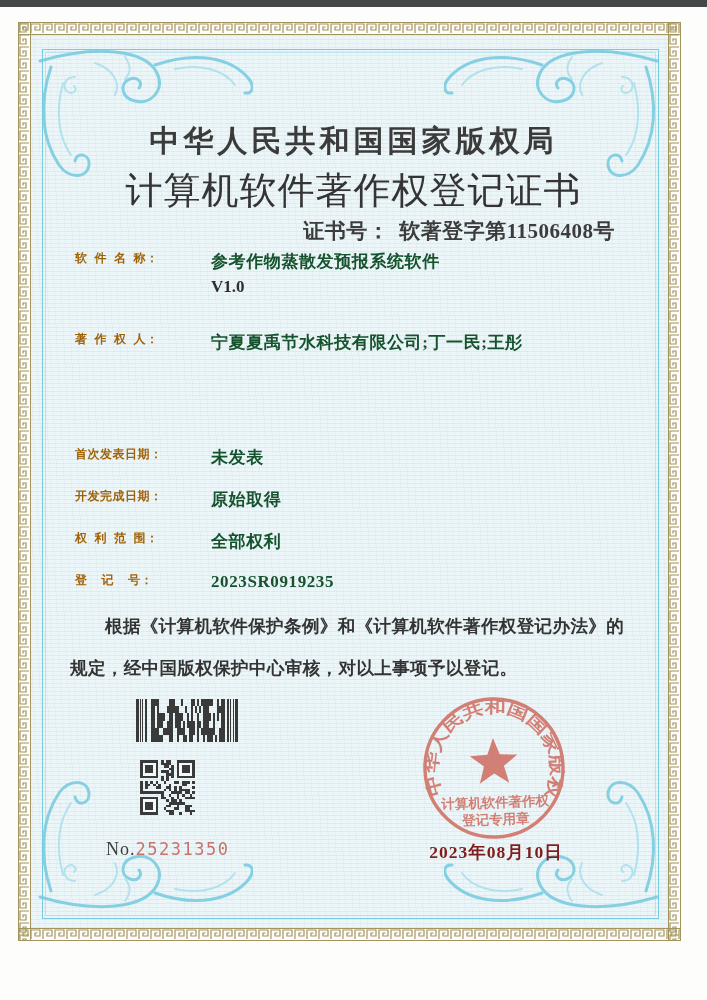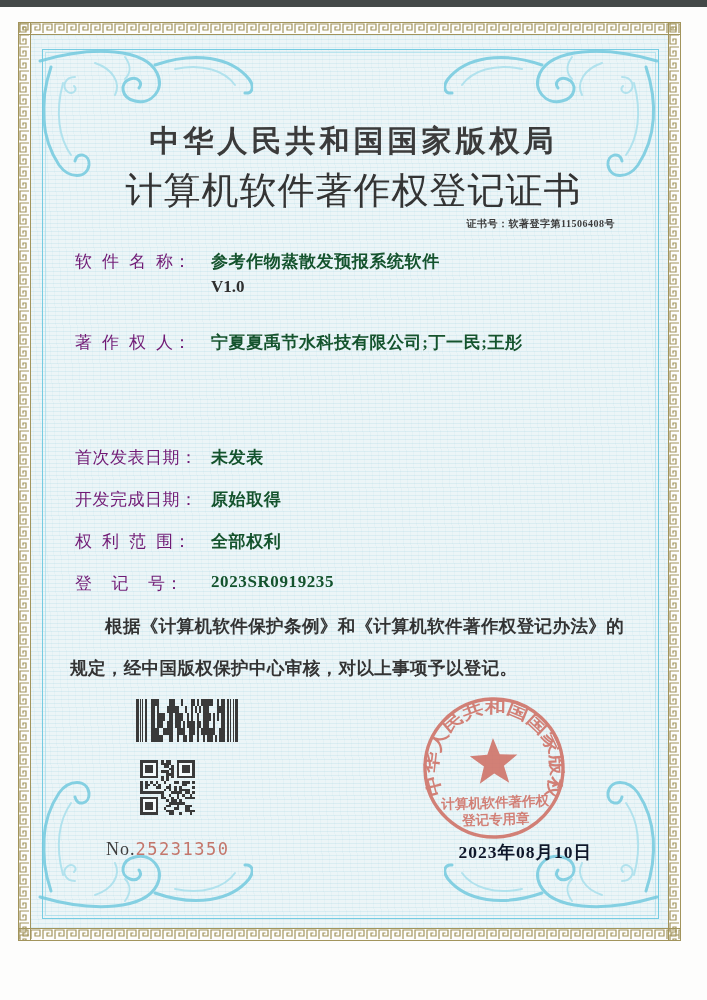--- a/index.html
+++ b/index.html
@@ -48,26 +48,26 @@
   .authority-title{
     position:absolute;left:0;top:121px;width:707px;text-align:center;
     font-size:30px;font-weight:700;letter-spacing:4px;color:#3b3b3b;
   }
   .cert-title{
     position:absolute;left:0;top:166px;width:707px;text-align:center;
     font-size:37px;font-weight:400;letter-spacing:1px;color:#343434;
   }
   .cert-no-line{
     position:absolute;top:217px;right:92px;
-    font-size:10px;font-weight:700;color:#3c3c3c;letter-spacing:.5px;
-    display:flex;
+    font-size:21px;font-weight:700;color:#3c3c3c;letter-spacing:.5px;
+    display:flex;gap:10px;
   }
   .field-row{position:absolute;left:75px;display:flex;}
   .field-label{
-    width:136px;font-size:17px;font-weight:400;color:#701a75;white-space:pre;
+    width:136px;font-size:12px;font-weight:700;color:#a16207;white-space:pre;
     letter-spacing:.5px;flex:none;
   }
   .field-value{
     font-size:17px;font-weight:700;color:#14532d;letter-spacing:.6px;white-space:pre;
   }
   .version-line{position:absolute;left:211px;top:277px;font-size:17px;font-weight:700;color:#2f2f2f;}
 
   .statement{
     position:absolute;left:70px;top:605px;width:575px;
     font-size:17.5px;font-weight:600;color:#333;line-height:42px;letter-spacing:.4px;
@@ -85,22 +85,22 @@
   .seal svg{display:block;width:100%;height:100%;}
   .seal text{font-family:"Liberation Serif","DejaVu Serif",serif;font-weight:700;}
 
   .serial-line{position:absolute;left:106px;top:839px;display:flex;align-items:baseline;}
   .serial-label{font-size:18px;color:#3d3d3d;letter-spacing:1px;}
   .serial-number{
     font-family:"DejaVu Sans Mono",monospace;font-size:17px;letter-spacing:1.5px;
     color:#c4766b;
   }
   .issue-date{
-    position:absolute;left:400px;top:840px;width:192px;text-align:right;
-    font-size:17.5px;font-weight:700;color:#0f172a;letter-spacing:1px;
+    position:absolute;left:400px;top:840px;width:192px;text-align:center;
+    font-size:17.5px;font-weight:700;color:#7f1d1d;letter-spacing:1px;
   }
 </style>
 </head>
 <body>
 
 <div class="page">
 
   <div class="scan-edge"></div>
 
   <svg width="0" height="0" style="position:absolute" aria-hidden="true">

